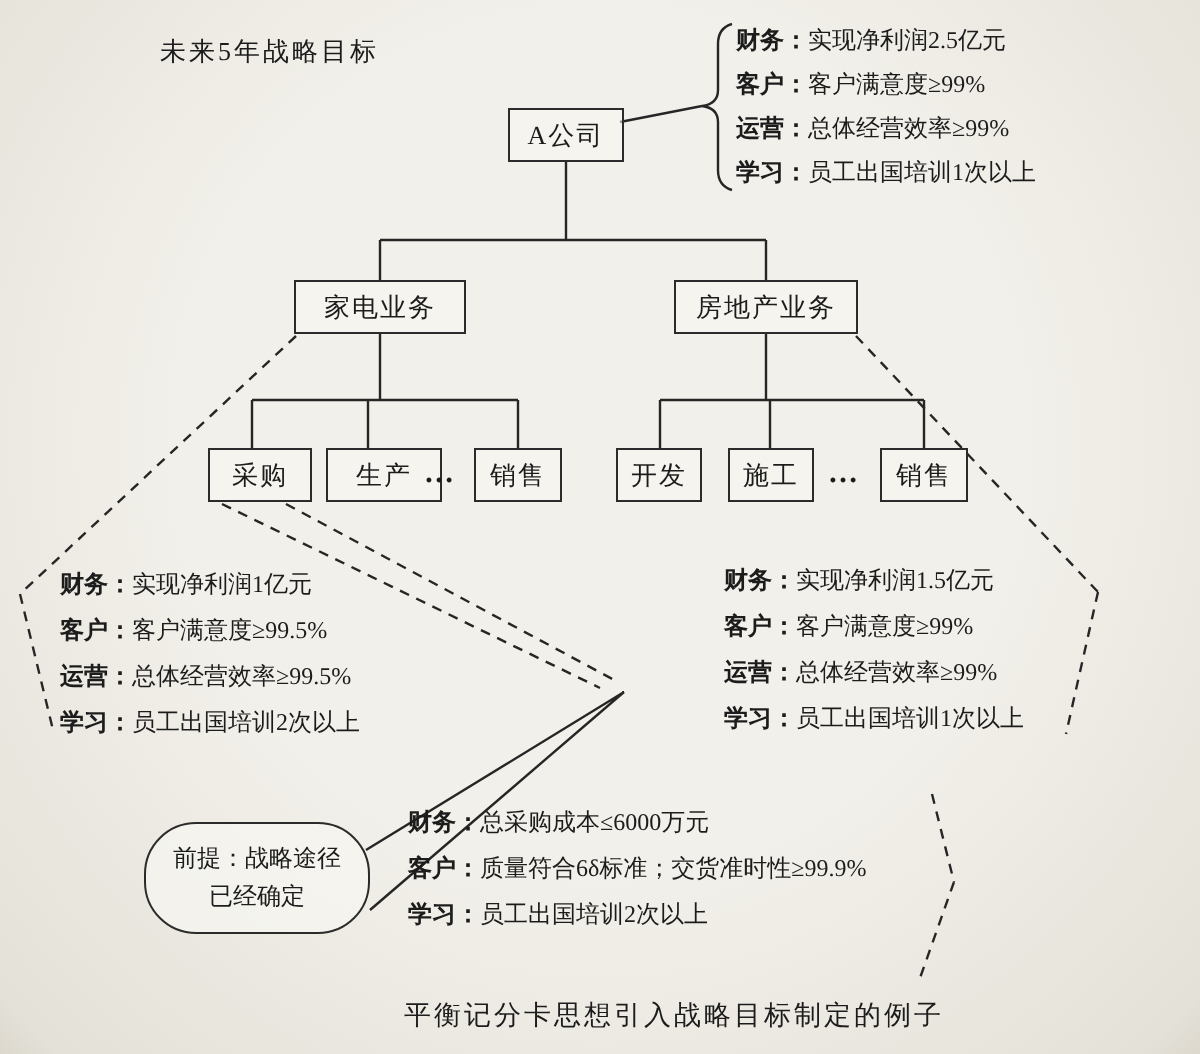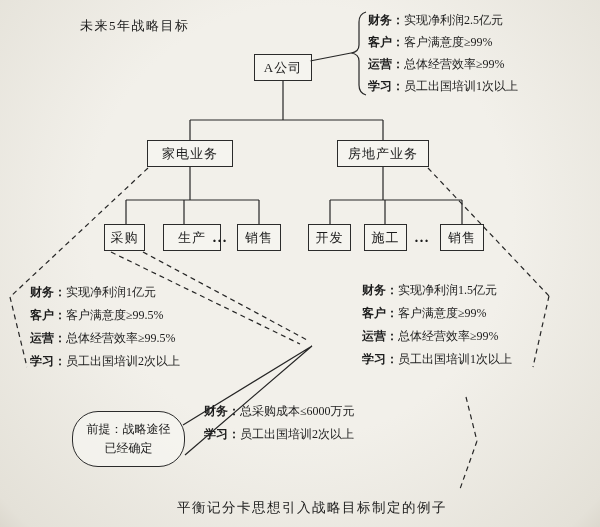--- a/index.html
+++ b/index.html
@@ -5,21 +5,21 @@
   * { margin:0; padding:0; box-sizing:border-box; }
   html,body { background:#d8d5cd; }
   body { font-family:"Liberation Serif","DejaVu Serif",serif; }
   .page {
     position:relative; width:600px; height:527px; overflow:hidden;
     background: radial-gradient(ellipse at 50% 42%, #f2f0ea 50%, #e4e1d8 95%, #dcd8ce 100%);
     color:#1c1c1c;
   }
   svg.lines { position:absolute; left:0; top:0; width:600px; height:527px; }
   .title { position:absolute; font-size:13px; letter-spacing:1.5px; }
-  .caption { position:absolute; font-size:13.5px; text-align:left; letter-spacing:1.5px; }
+  .caption { position:absolute; font-size:13.5px; text-align:center; letter-spacing:1.5px; }
   .box {
     position:absolute; height:27px; border:1.3px solid #2b2b2b;
     background:rgba(248,247,242,.55);
     display:flex; align-items:center; justify-content:center;
     font-size:13px; letter-spacing:1px; white-space:nowrap;
   }
   .ellipsis {
     position:absolute; top:224px; height:27px; width:22px;
     display:flex; align-items:center; justify-content:center;
     font-size:15px; font-weight:bold; letter-spacing:1px;
@@ -59,21 +59,21 @@
       <path d="M466 397 L477 441 M477 441 L460 489"></path>
     </g>
   </svg>
 
   <div class="title" style="left:80px; top:17px;">未来5年战略目标</div>
 
   <div class="box" style="left:254px; top:54px; width:58px;">A公司</div>
   <div class="box" style="left:147px; top:140px; width:86px;">家电业务</div>
   <div class="box" style="left:337px; top:140px; width:92px;">房地产业务</div>
 
-  <div class="box" style="left:104px; top:224px; width:41px;">采购</div>
+  <div class="box" style="left:104px; top:224px; width:52px;">采购</div>
   <div class="box" style="left:163px; top:224px; width:58px;">生产</div>
   <div class="ellipsis" style="left:209px;">…</div>
   <div class="box" style="left:237px; top:224px; width:44px;">销售</div>
 
   <div class="box" style="left:308px; top:224px; width:43px;">开发</div>
   <div class="box" style="left:364px; top:224px; width:43px;">施工</div>
   <div class="ellipsis" style="left:411px;">…</div>
   <div class="box" style="left:440px; top:224px; width:44px;">销售</div>
 
   <div class="card company" style="left:368px; top:9px;">
@@ -92,20 +92,21 @@
 
   <div class="card" style="left:362px; top:279px;">
     <div><span class="lbl">财务：</span><span>实现净利润1.5亿元</span></div>
     <div><span class="lbl">客户：</span><span>客户满意度≥99%</span></div>
     <div><span class="lbl">运营：</span><span>总体经营效率≥99%</span></div>
     <div><span class="lbl">学习：</span><span>员工出国培训1次以上</span></div>
   </div>
 
   <div class="card" style="left:204px; top:400px;">
     <div><span class="lbl">财务：</span><span>总采购成本≤6000万元</span></div>
+    <div><span class="lbl">客户：</span><span>质量符合6δ标准；交货准时性≥99.9%</span></div>
     <div><span class="lbl">学习：</span><span>员工出国培训2次以上</span></div>
   </div>
 
   <div class="callout">
     <div>前提：战略途径</div>
     <div>已经确定</div>
   </div>
 
   <div class="caption" style="left:177px; top:499px; width:320px;">平衡记分卡思想引入战略目标制定的例子</div>
 

